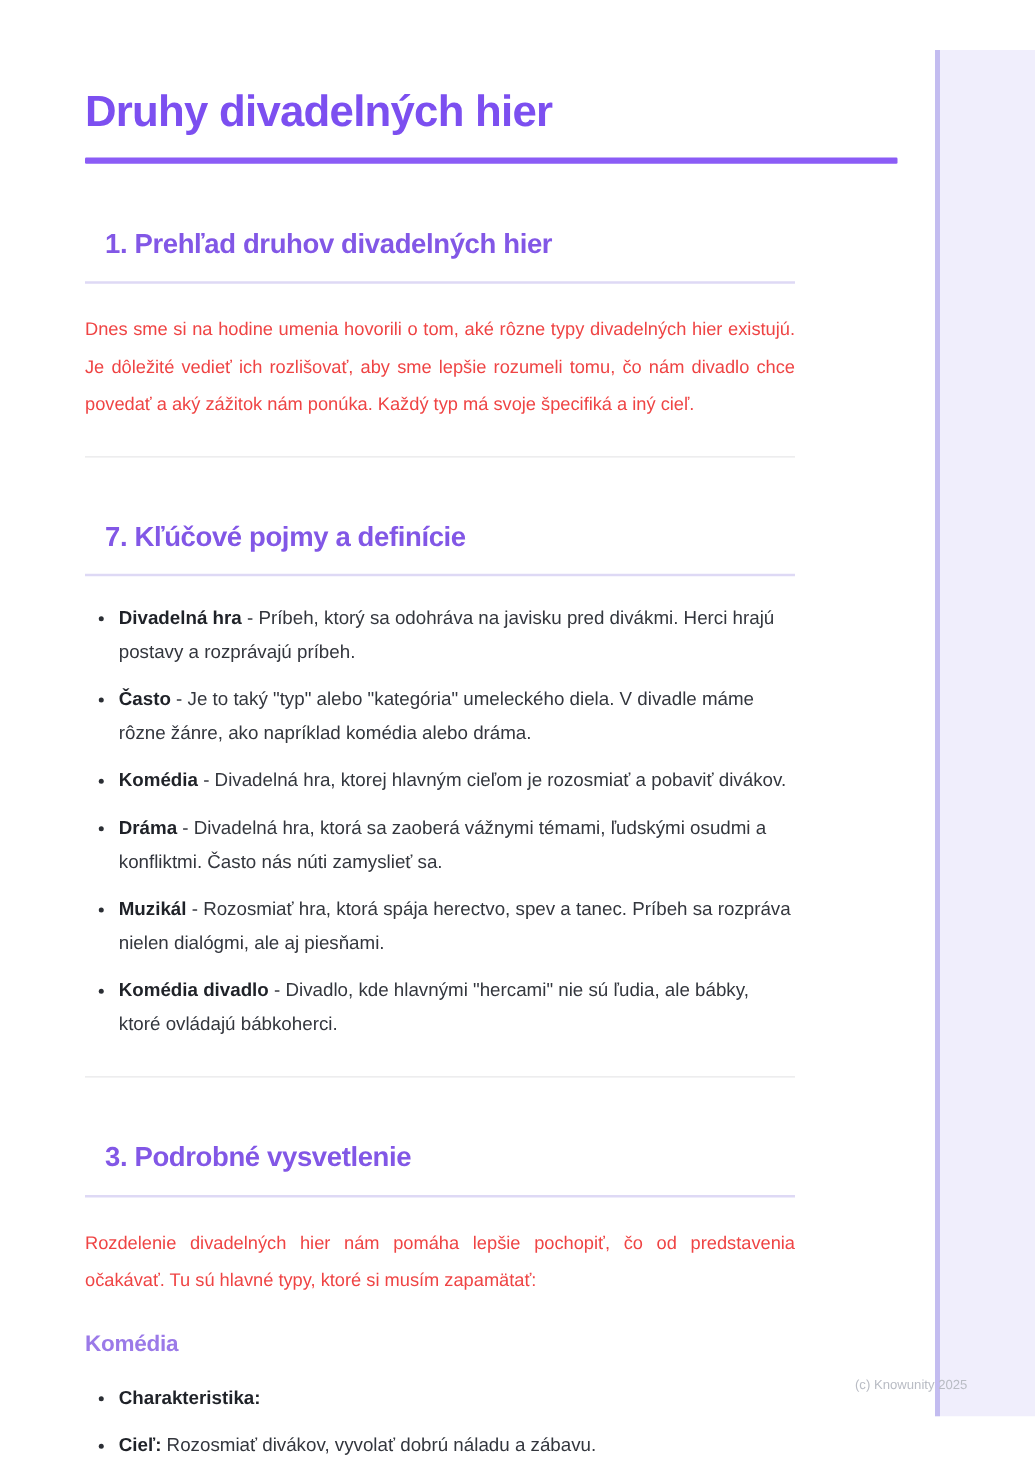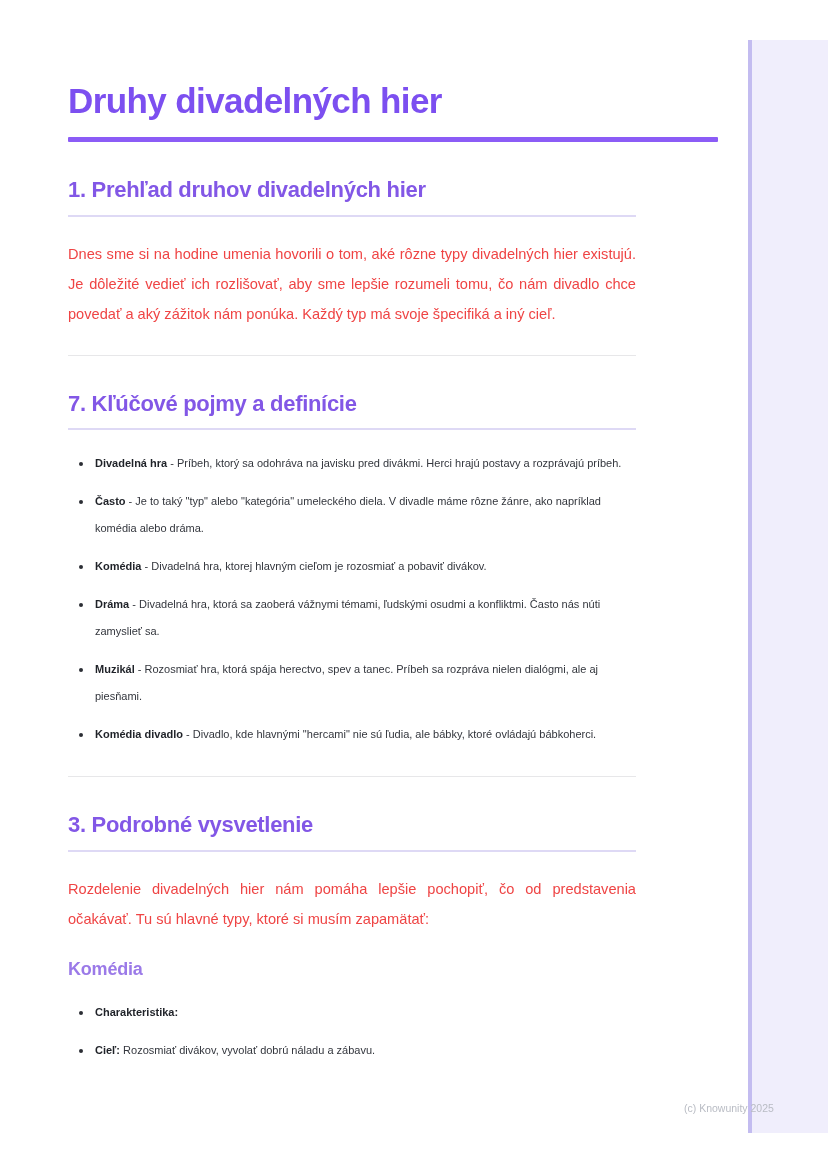--- a/index.html
+++ b/index.html
@@ -41,21 +41,21 @@
     top: 40px;
     width: 4px;
     height: 1093px;
     background: #c3bcf0;
   }
 
   
   .content {
     position: absolute;
     left: 68px;
-    top: 12px;
+    top: 1px;
     width: 568px;
   }
 
   
   .doc-title {
     margin: 0;
     padding-top: 68px;
     font-size: 35px;
     line-height: 1.18;
     font-weight: bold;
@@ -68,21 +68,21 @@
     height: 5px;
     background: #8b5cf6;
     border-radius: 1px;
   }
 
   
   .section {
     position: relative;
   }
   .section-title {
-    margin: 0;
+    margin: 16px;
     font-size: 22px;
     line-height: 1.25;
     font-weight: bold;
     letter-spacing: -0.3px;
     color: #8257e6;
   }
   .heading-rule {
     margin-top: 11px;
     width: 568px;
     height: 2px;
@@ -109,21 +109,21 @@
 
   
   ul.bullets {
     margin: 0;
     padding: 0;
     list-style: none;
   }
   ul.bullets li {
     position: relative;
     padding-left: 27px;
-    font-size: 11px;
+    font-size: 15px;
     line-height: 27px;
     color: #33363d;
     margin-bottom: 11px;
   }
   ul.bullets li:last-child {
     margin-bottom: 0;
   }
   ul.bullets li::before {
     content: "";
     position: absolute;

